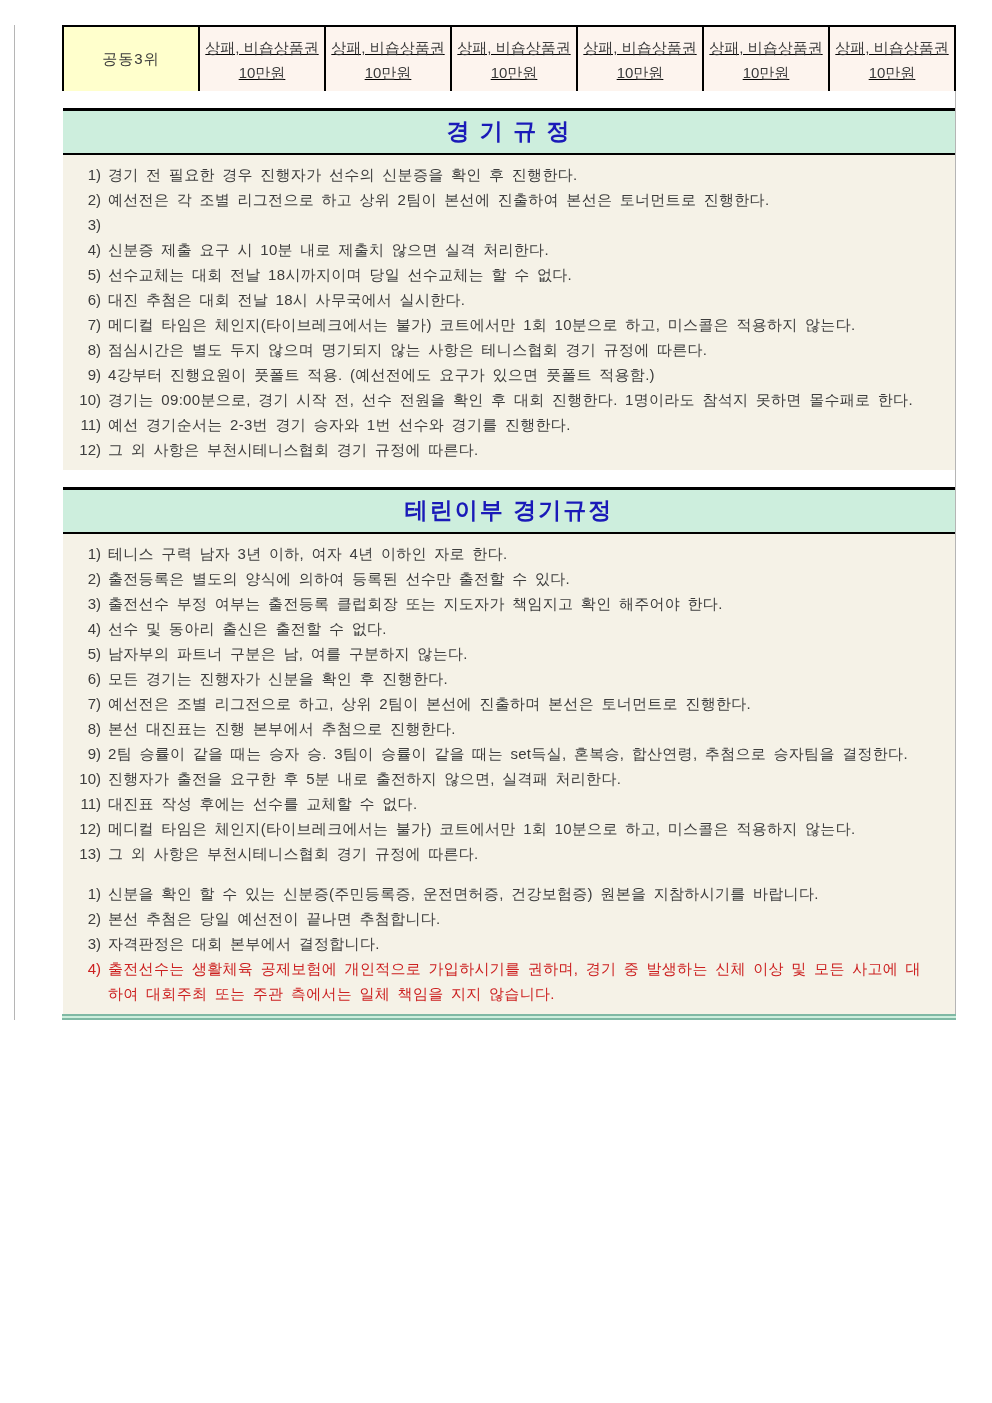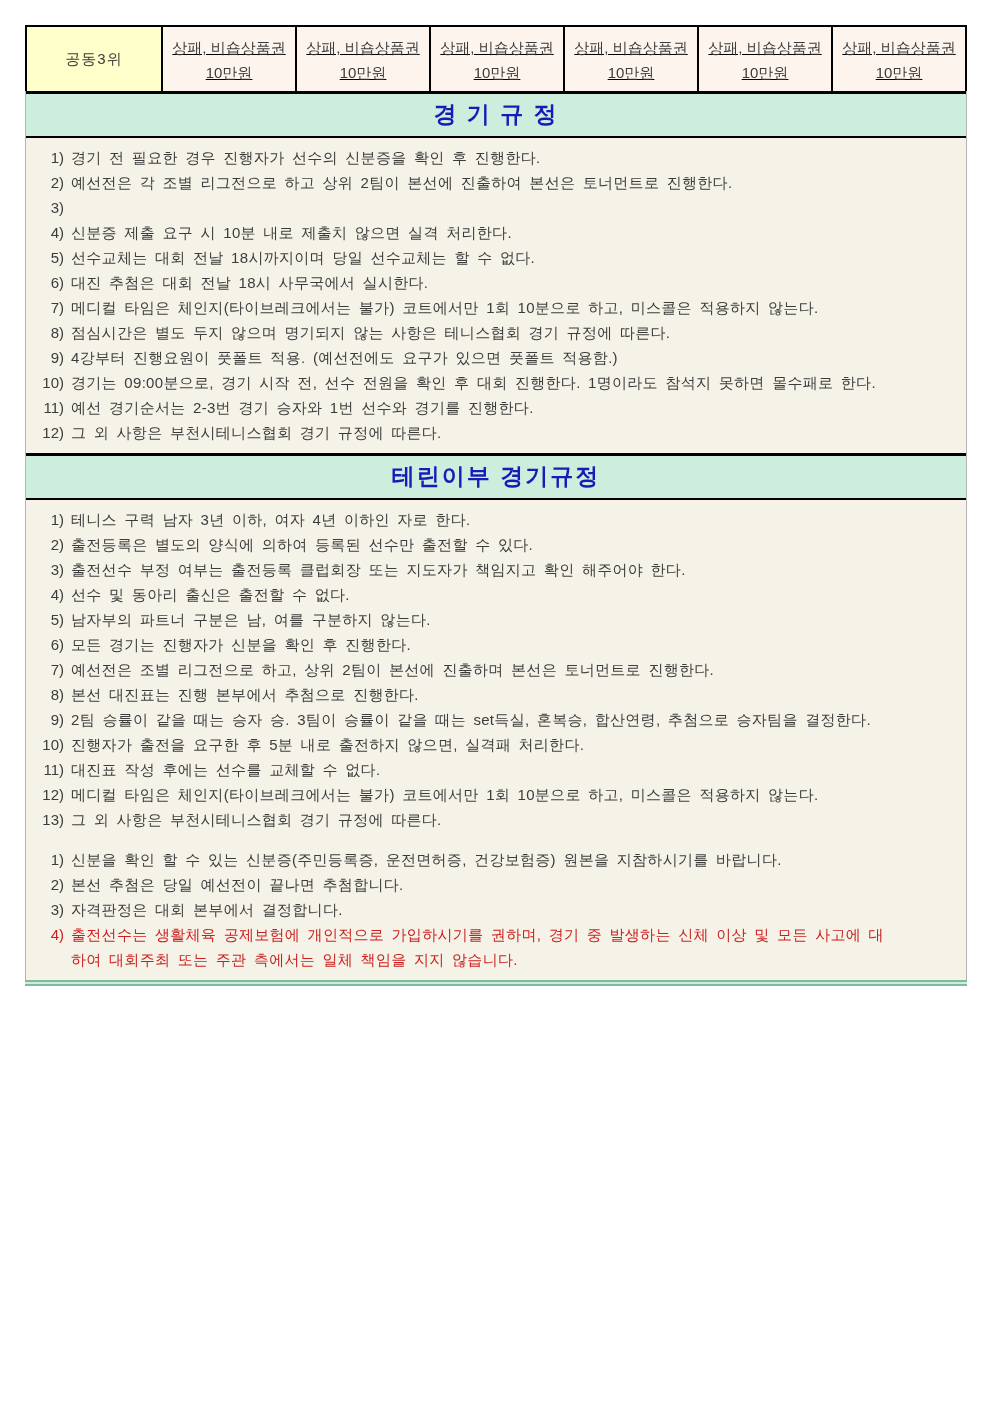--- a/index.html
+++ b/index.html
@@ -5,24 +5,25 @@
   * { box-sizing: border-box; }
   html, body {
     margin: 0; padding: 0;
     width: 992px; height: 1403px;
     background: #ffffff;
     font-family: "Liberation Sans", "DejaVu Sans", sans-serif;
     overflow: hidden;
   }
   .doc {
     position: absolute;
-    left: 25px; top: 25px;
+    left: 14px; top: 25px;
     width: 942px;
     border-left: 1px solid #b5b5b5;
     border-right: 1px solid #b5b5b5;
+    padding-left: 48px;
   }
   
   .prize-row {
     display: flex;
     border: 2px solid #000;
     border-bottom: none;
     margin: 0 -1px;           
     background: #fdf4ee;
   }
   .cell { color: #3a3a3a; font-size: 15px; }
@@ -44,20 +45,21 @@
   .sec-header {
     background: #cdeedd;
     border-top: 3px solid #000;
     border-bottom: 2px solid #000;
     text-align: center;
     font-size: 23px;
     font-weight: bold;
     color: #1a1ab8;
     padding: 5px 0 6px 0;
     letter-spacing: 2px;
+    margin-top: 17px;
   }
   
   .list {
     background: #f5f2e7;
     padding: 7px 6px 8px 0;
     font-size: 15px;
     color: #3c3c3c;
   }
   .item { display: flex; line-height: 25px; }
   .num { width: 38px; flex: none; text-align: right; }

